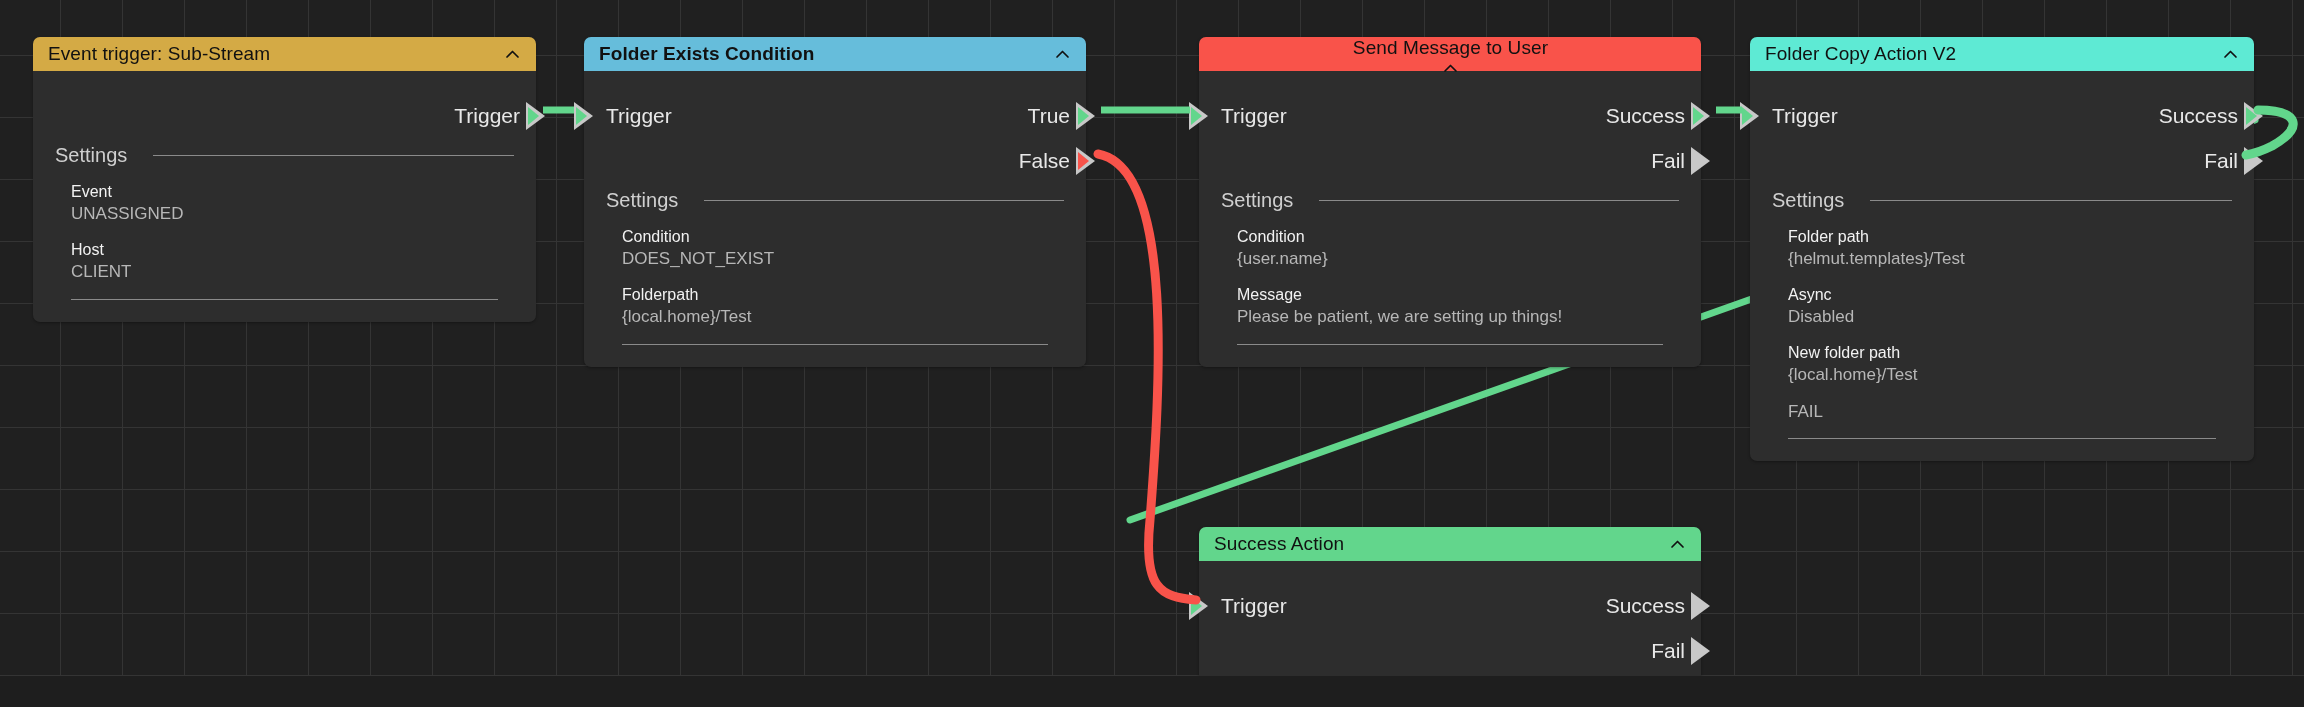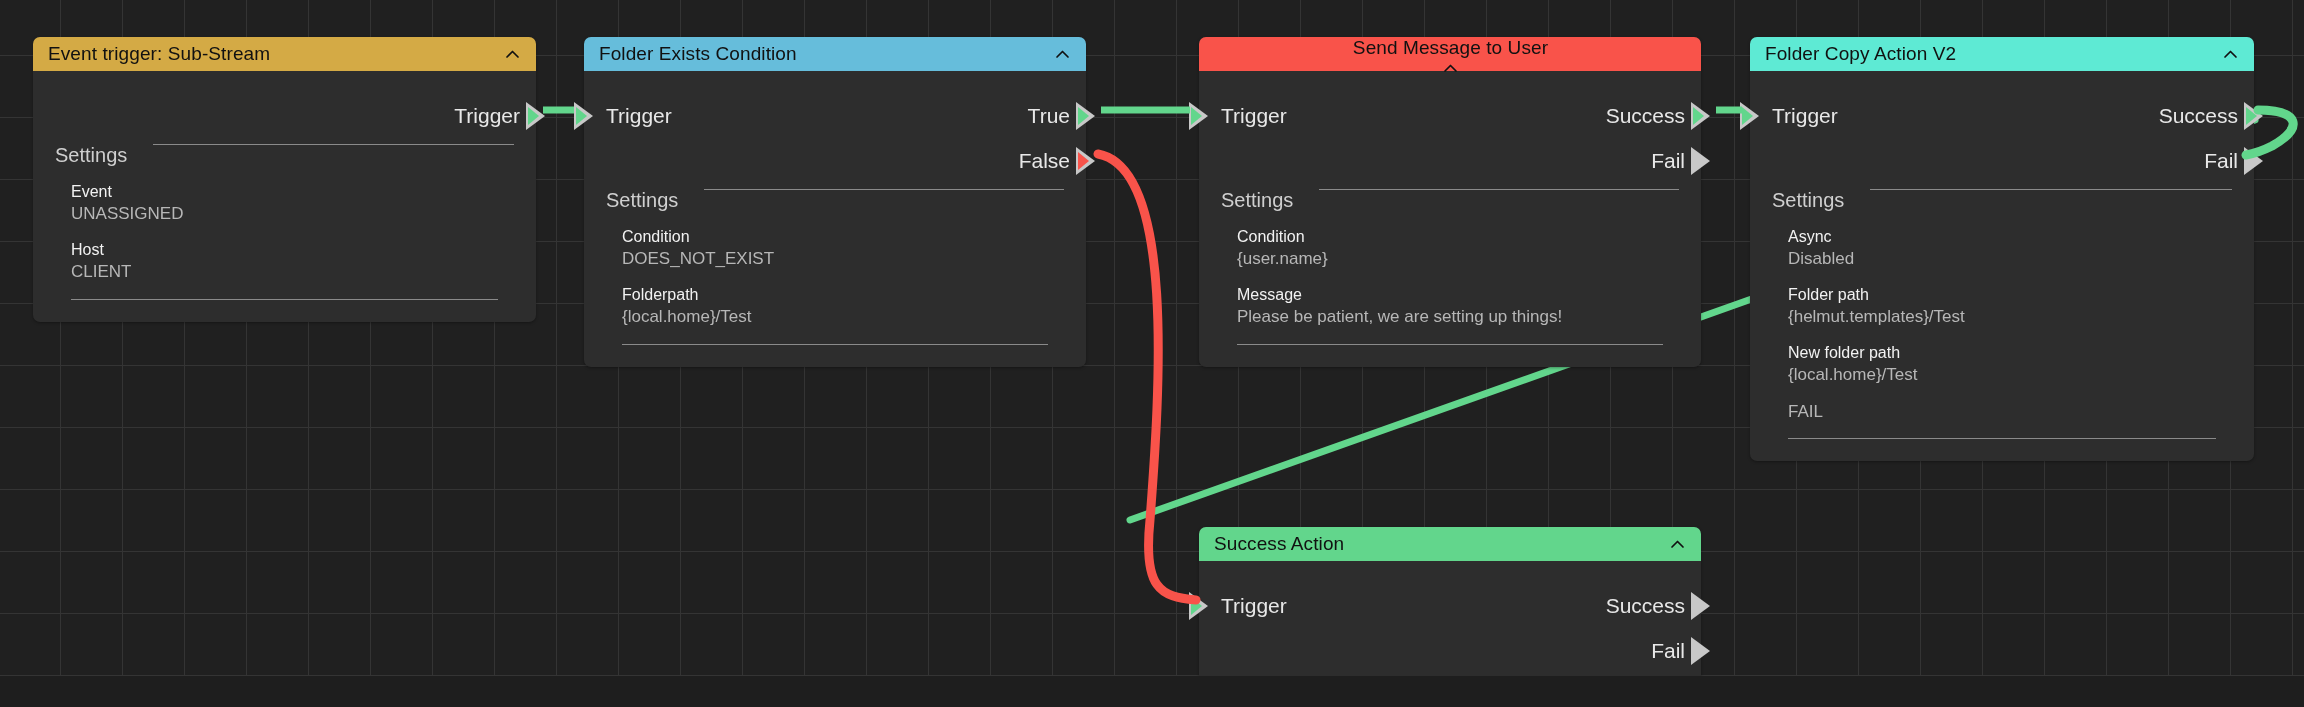--- a/index.html
+++ b/index.html
@@ -84,21 +84,21 @@
     transform: translateY(-50%);
     width: 22px; height: 32px;
   }
   .port-arrow.in  { left: -11px; }
   .port-arrow.out { right: -11px; }
   .port-arrow svg { display:block; }
 
   
   .settings-wrap { padding: 6px 22px 0 22px; }
   .settings-head {
-    display: flex; align-items: flex-start; gap: 26px;
+    display: flex; align-items: center; gap: 26px;
     margin-bottom: 16px;
   }
   .settings-head .label {
     font-size: 20px; color: #cfcfcf; white-space: nowrap;
   }
   .settings-head .rule {
     flex: 1; height: 1px; background: #8a8a8a;
   }
   .setting {
     padding-left: 16px;
@@ -164,21 +164,21 @@
       <div class="setting">
         <div class="k">Host</div>
         <div class="v">CLIENT</div>
       </div>
       <div class="bottom-rule"></div>
     </div>
     <div class="node-pad"></div>
   </div>
 
   <div class="node" style="left:584px; top:37px; width:502px;">
-    <div class="node-header" style="background:#66bddb;">
+    <div class="node-header" style="background:#66bddb;font-weight:bold;">
       <span class="node-title">Folder Exists Condition</span>
       <span class="chev">
         <svg width="19" height="19" viewBox="0 0 19 19">
             <path d="M4 12 L9.5 6.5 L15 12" fill="none" stroke="#111" stroke-width="1.7" stroke-linecap="round" stroke-linejoin="round"></path>
           </svg>
       </span>
     </div>
     <div class="ports">
       <div class="port-row left" style="position:relative; height:45px;">
         <span class="port-arrow in">
@@ -311,26 +311,26 @@
             </svg>
         </span>
       </div>
     </div>
     <div class="settings-wrap">
       <div class="settings-head">
         <span class="label">Settings</span>
         <span class="rule"></span>
       </div>
       <div class="setting">
+        <div class="k">Folder path</div>
+        <div class="v">{helmut.templates}/Test</div>
+      </div>
+      <div class="setting">
         <div class="k">Async</div>
         <div class="v">Disabled</div>
-      </div>
-      <div class="setting">
-        <div class="k">Folder path</div>
-        <div class="v">{helmut.templates}/Test</div>
       </div>
       <div class="setting">
         <div class="k">New folder path</div>
         <div class="v">{local.home}/Test</div>
       </div>
       <div class="setting">
         <div class="v">FAIL</div>
       </div>
       <div class="bottom-rule"></div>
     </div>

